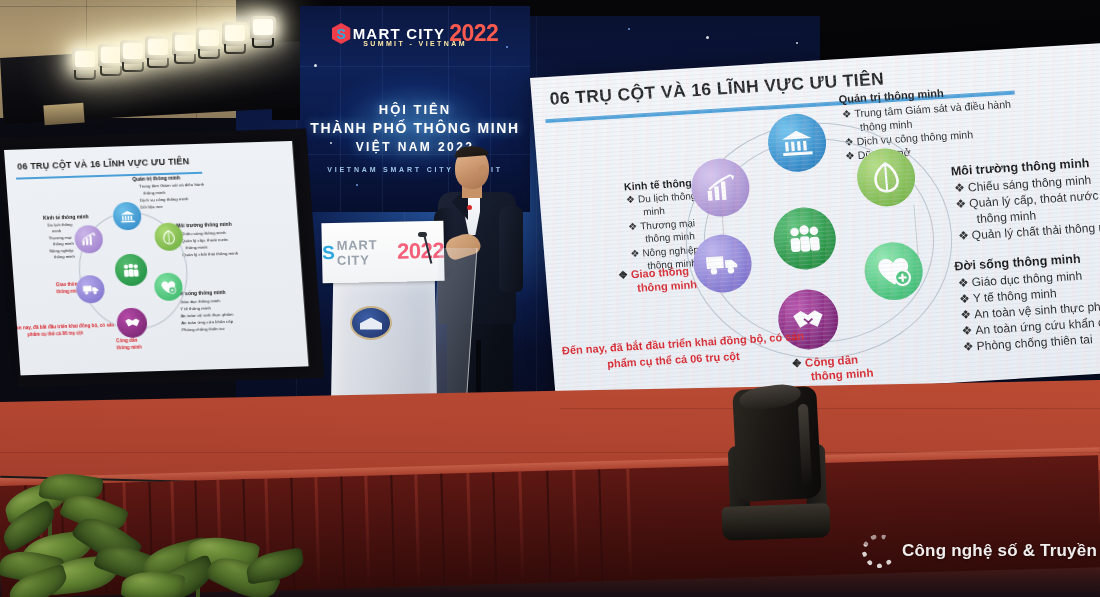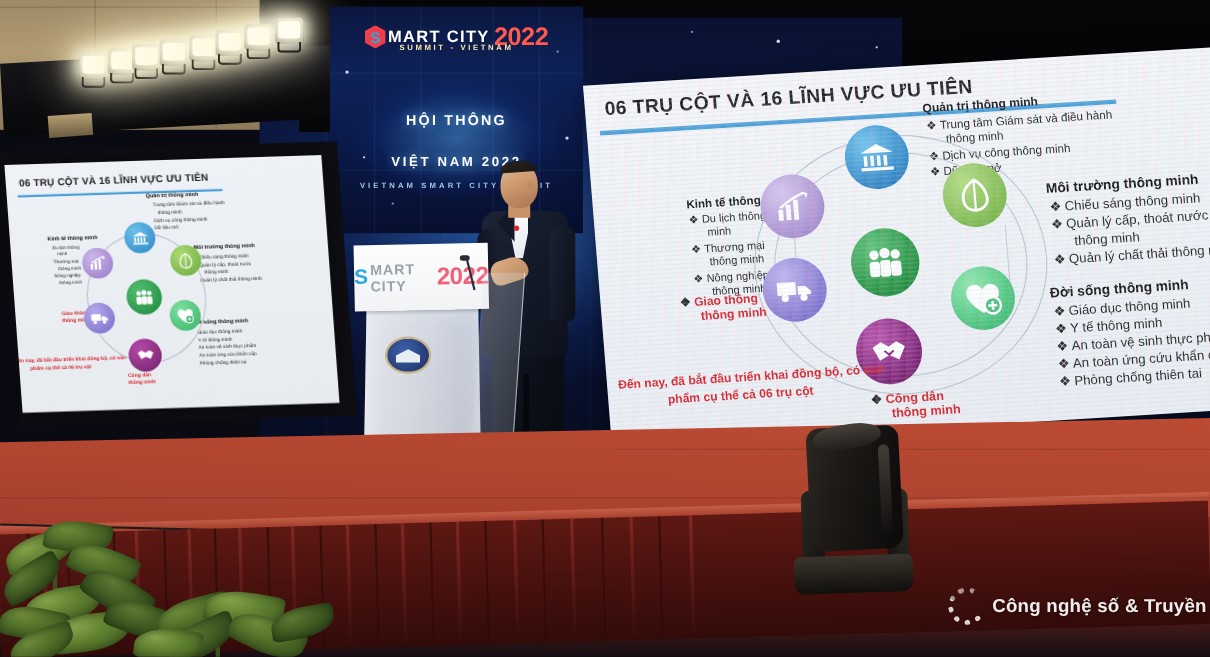--- a/index.html
+++ b/index.html
@@ -427,21 +427,22 @@
     <div class="star lg" style="left:214px;top:118px;"></div>
     <div class="star b" style="left:56px;top:178px;"></div>
 
     <div class="logo-row">
       <span class="hexS">S</span>
       <span class="logo-mart">MART CITY</span>
       <span class="logo-year">2022</span>
     </div>
     <div class="logo-sub">SUMMIT - VIETNAM</div>
 
-    <div class="banner-l1">HỘI THÔNG</div>
+    <div class="banner-l1">HỘI TIÊN</div>
+    <div class="banner-l2">THÀNH PHỐ THÔNG MINH</div>
     <div class="banner-l3">VIỆT NAM 2022</div>
     <div class="banner-l4">VIETNAM SMART CITY SUMMIT</div>
   </div>
 
   <div class="left-frame"></div>
   <div class="slide" id="left-slide">
     <div class="slide-title" style="left:12px;top:12px;font-size:9px;letter-spacing:.2px;">06 TRỤ CỘT VÀ 16 LĨNH VỰC ƯU TIÊN</div>
     <div class="title-rule" style="left:10px;top:28px;width:186px;height:2px;"></div>
 
     <div class="sec-h" style="left:126px;top:30px;font-size:5px;">Quản trị thông minh</div>

